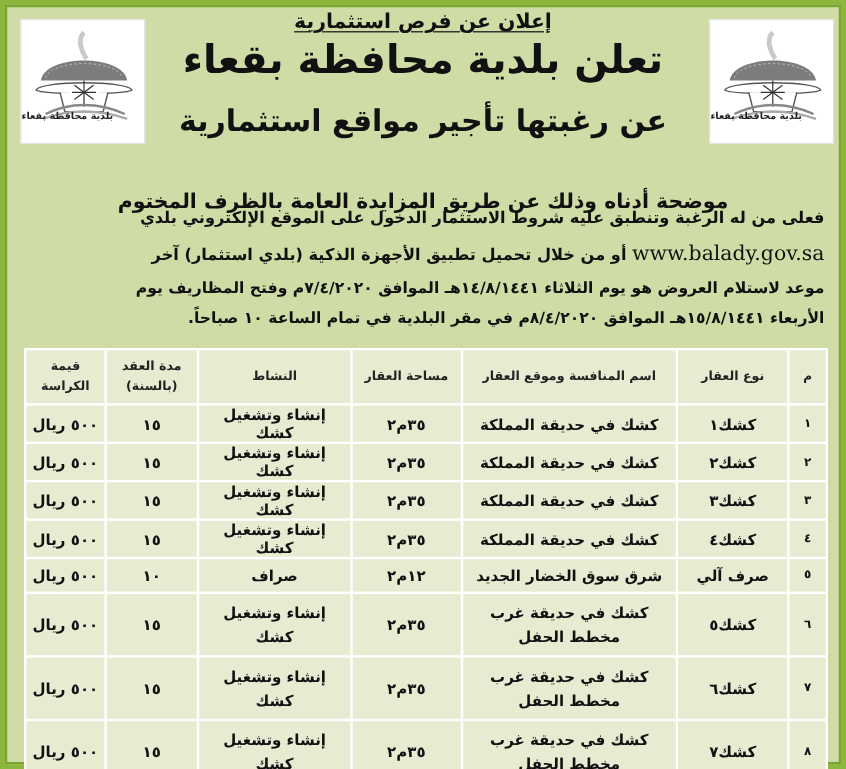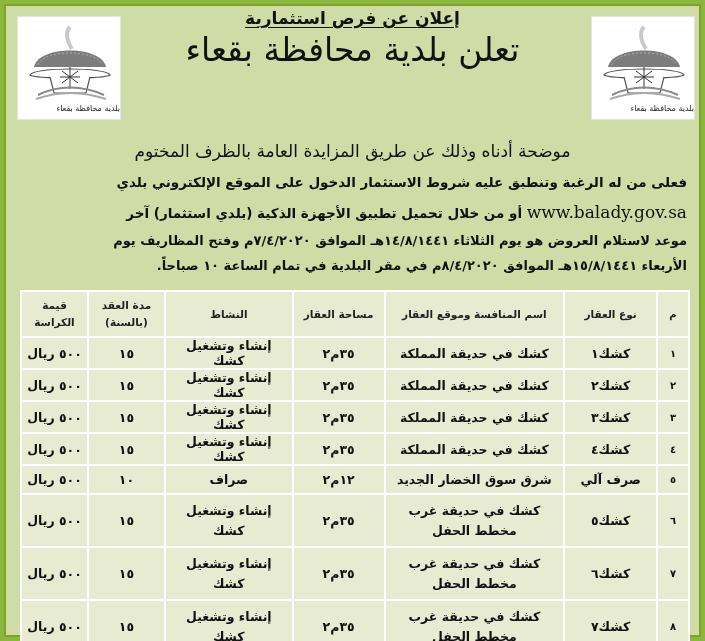--- a/index.html
+++ b/index.html
@@ -16,38 +16,38 @@
     }
     .logo {
       position: absolute; top: 10px; width: 104px; height: 104px;
       background: #fff;
       border: 1px solid #e4e4e4;
     }
     .logo.left { left: 11px; }
     .logo.right { left: 585px; }
     .logo svg { position: absolute; left: 6px; top: 6px; }
     .logo-caption {
-      position: absolute; bottom: 6px; left: 0; right: 0; text-align: right;
-      font-size: 8px; font-weight: normal; color: #222;
+      position: absolute; bottom: 18px; left: 0; right: 0; text-align: left;
+      font-size: 8px; font-weight: bold; color: #222;
     }
     .ann {
       position: absolute; left: 0; right: 0; text-align: center; white-space: nowrap;
     }
     .ann-kicker {
       top: 2px; font-size: 17px; font-weight: bold;
       text-decoration: underline; text-underline-offset: 3px;
     }
     .ann-title {
-      top: 24px; font-size: 33px; font-weight: normal; letter-spacing: 0px;
+      top: 24px; font-size: 33px; font-weight: bold; letter-spacing: 0px;
     }
     .ann-sub1 {
       top: 80px; font-size: 25px; font-weight: bold;
     }
     .ann-sub2 {
-      top: 135px; font-size: 17px; font-weight: normal;
+      top: 152px; font-size: 17px; font-weight: bold;
     }
     .para {
       position: absolute; left: 12px; right: 12px; font-size: 13.5px; font-weight: bold;
       white-space: nowrap; text-align: justify; direction: rtl;
     }
     .para.l1 { top: 168px; }
     .para.l2 { top: 196px; font-size: 13.5px; }
     .para.l2 .url { font-family: "DejaVu Serif", serif; font-weight: normal; font-size: 17px; direction: ltr; unicode-bidi: isolate; }
     .para.l3 { top: 227px; font-size: 13px; }
     .para.l4 { top: 252px; font-size: 13px; }
@@ -113,20 +113,21 @@
         <line x1="36" y1="54" x2="56" y2="54"></line>
       </g>
       <path d="M14 72 C34 62 58 62 80 72" stroke="#888" stroke-width="2" fill="none"></path>
       <path d="M12 76 C34 68 58 68 82 76" stroke="#aaa" stroke-width="2" fill="none"></path>
     </svg>
     <div class="logo-caption">بلدية محافظة بقعاء</div>
   </div>
 
   <div class="ann ann-kicker">إعلان عن فرص استثمارية</div>
   <div class="ann ann-title">تعلن بلدية محافظة بقعاء</div>
+  <div class="ann ann-sub1">عن رغبتها تأجير مواقع استثمارية</div>
   <div class="ann ann-sub2">موضحة أدناه وذلك عن طريق المزايدة العامة بالظرف المختوم</div>
 
   <div class="para l2">
     <span class="url">www.balady.gov.sa</span>
     <span>أو من خلال تحميل تطبيق الأجهزة الذكية (بلدي استثمار) آخر</span>
   </div>
   <div class="para l1">فعلى من له الرغبة وتنطبق عليه شروط الاستثمار الدخول على الموقع الإلكتروني بلدي</div>
   <div class="para l3">موعد لاستلام العروض هو يوم الثلاثاء ١٤/٨/١٤٤١هـ الموافق ٧/٤/٢٠٢٠م وفتح المظاريف يوم</div>
   <div class="para l4">الأربعاء ١٥/٨/١٤٤١هـ الموافق ٨/٤/٢٠٢٠م في مقر البلدية في تمام الساعة ١٠ صباحاً.</div>
 

